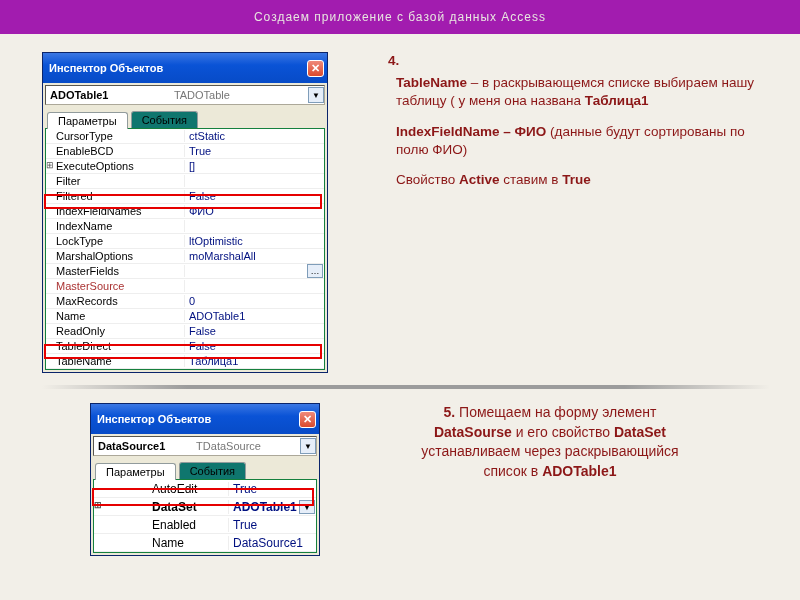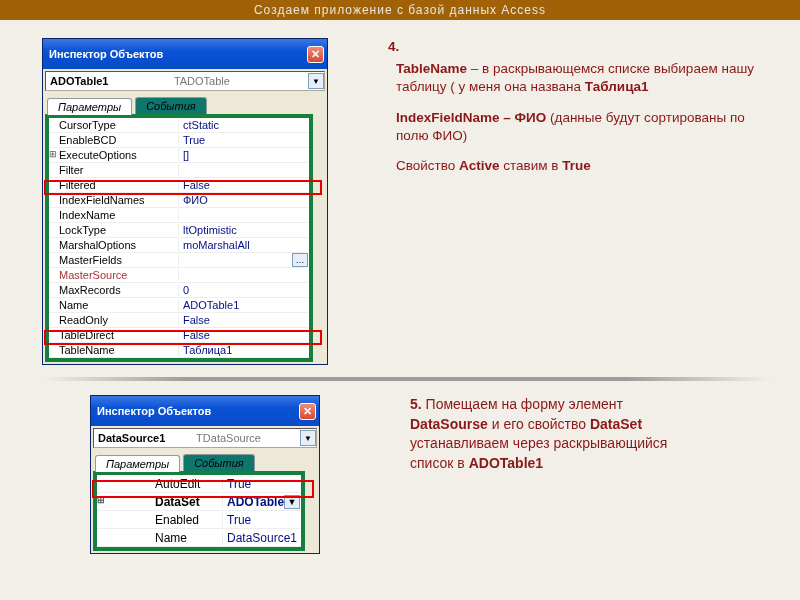--- a/index.html
+++ b/index.html
@@ -6,25 +6,25 @@
   body {
     margin: 0;
     font-family: Tahoma, Verdana, sans-serif;
     background: #f2efe8;
     width: 800px;
     height: 600px;
     overflow: hidden;
     position: relative;
   }
   .slide-title-bar {
-    background: #a16207;
+    background: #a21caf;
     color: #e8e6e0;
     text-align: center;
     font-size: 12px;
-    padding: 3px 0;
+    padding: 10px 0;
     letter-spacing: 1px;
   }
   .content {
     padding: 18px 30px 0 42px;
     display: flex;
     gap: 60px;
   }
   
   .oi-window {
     border: 1px solid #0a246a;
@@ -68,36 +68,35 @@
     width: 16px; height: 16px;
     border: 1px solid #7f9db9;
     background: #e6eef9;
     display:flex;align-items:center;justify-content:center;
     font-size: 8px; color:#000;
   }
   .oi-tabs {
     display: flex;
     gap: 3px;
     padding: 4px 4px 0 4px;
-    font-style: italic;
   }
   .oi-tab {
     border: 1px solid #919b9c;
     border-bottom: none;
     background: #0f766e;
     padding: 2px 10px;
     border-top-left-radius: 3px;
     border-top-right-radius: 3px;
     font-size: 11px;
   }
   .oi-tab.active { background: #fff; font-weight: normal; position: relative; top:1px;}
   .oi-grid {
     background: #fff;
-    border: 4px solid #15803d;
-    margin: 0 14px 2px 2px;
+    border: 1px solid #15803d;
+    margin: 0 2px 2px 2px;
   }
   .oi-row {
     display: flex;
     height: 15px;
     font-size: 11px;
     align-items: center;
     border-bottom: 1px solid #eee;
     position: relative;
   }
   .oi-large .oi-row { height: 18px; font-size: 12px; padding-left: 48px; }
@@ -147,21 +146,21 @@
     margin-top: 14px;
     display: flex;
     gap: 90px;
   }
   hr.grad {
     border: none;
     height: 4px;
     background: linear-gradient(to right, rgba(0,0,0,0) 0%, #9c9c9c 20%, #9c9c9c 80%, rgba(0,0,0,0) 100%);
     margin: 12px 30px 0 42px;
   }
-  .lower-txt { font-size: 14px; line-height:1.4; max-width: 280px; color:#8c1717;}
+  .lower-txt { font-size: 14px; line-height:1.4; max-width: 280px; color:#8c1717;text-align:center;}
 </style>
 </head>
 <body>
 
 <div class="slide-title-bar">Создаем приложение с базой данных Access</div>
 
 <div class="content">
 
   <div style="position:relative">
     <div class="oi-window">

